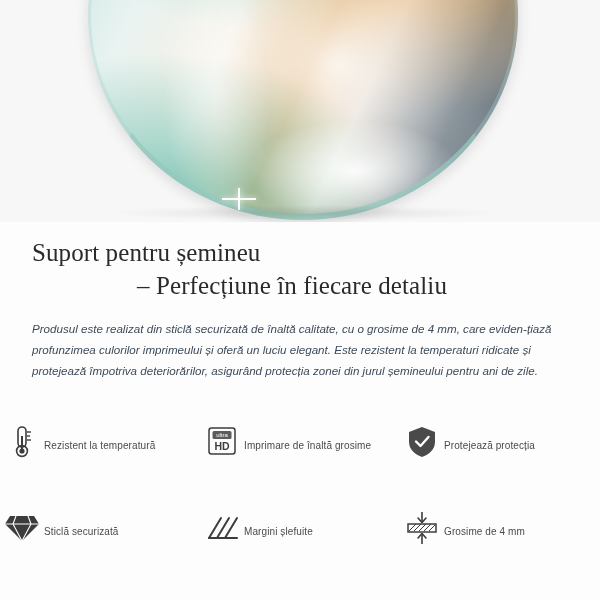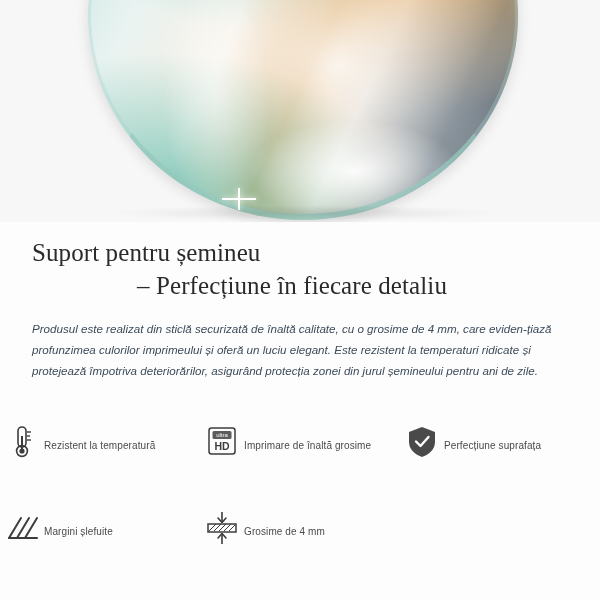--- a/index.html
+++ b/index.html
@@ -180,23 +180,34 @@
       <span class="cap">Imprimare de înaltă grosime</span>
     </div>
 
     <div class="feature">
       <span class="icon">
         <svg width="34" height="36" viewBox="0 0 34 36">
           <path d="M17 3 L30 8 V18 C30 26 23 31 17 33 C11 31 4 26 4 18 V8 Z" fill="#4a4a4a"></path>
           <path d="M11 17.5 L15.5 22 L23.5 13" fill="none" stroke="#ffffff" stroke-width="2.4" stroke-linecap="round" stroke-linejoin="round"></path>
         </svg>
       </span>
-      <span class="cap">Perfecțiune suprafața</span>
-    </div>
-
+      <span class="cap">Protejează protecția</span>
+    </div>
+
+    <div class="feature">
+      <span class="icon">
+        <svg width="38" height="34" viewBox="0 0 38 34">
+          <path d="M7 5 H31 L36 13 L19 30 L2 13 Z" fill="#3c3c3c"></path>
+          <path d="M2 13 H36" stroke="#ffffff" stroke-width="1.1"></path>
+          <path d="M13 5 L10 13 L19 30" stroke="#ffffff" stroke-width="1.1" fill="none"></path>
+          <path d="M25 5 L28 13 L19 30" stroke="#ffffff" stroke-width="1.1" fill="none"></path>
+        </svg>
+      </span>
+      <span class="cap">Sticlă securizată</span>
+    </div>
 
     <div class="feature">
       <span class="icon">
         <svg width="38" height="32" viewBox="0 0 38 32">
           <path d="M6 26 L18 6" stroke="#3c3c3c" stroke-width="2" stroke-linecap="round"></path>
           <path d="M14 26 L26 6" stroke="#3c3c3c" stroke-width="2" stroke-linecap="round"></path>
           <path d="M22 26 L34 6" stroke="#3c3c3c" stroke-width="2" stroke-linecap="round"></path>
           <path d="M6 26 L34 26" stroke="#3c3c3c" stroke-width="2" stroke-linecap="round"></path>
         </svg>
       </span>

